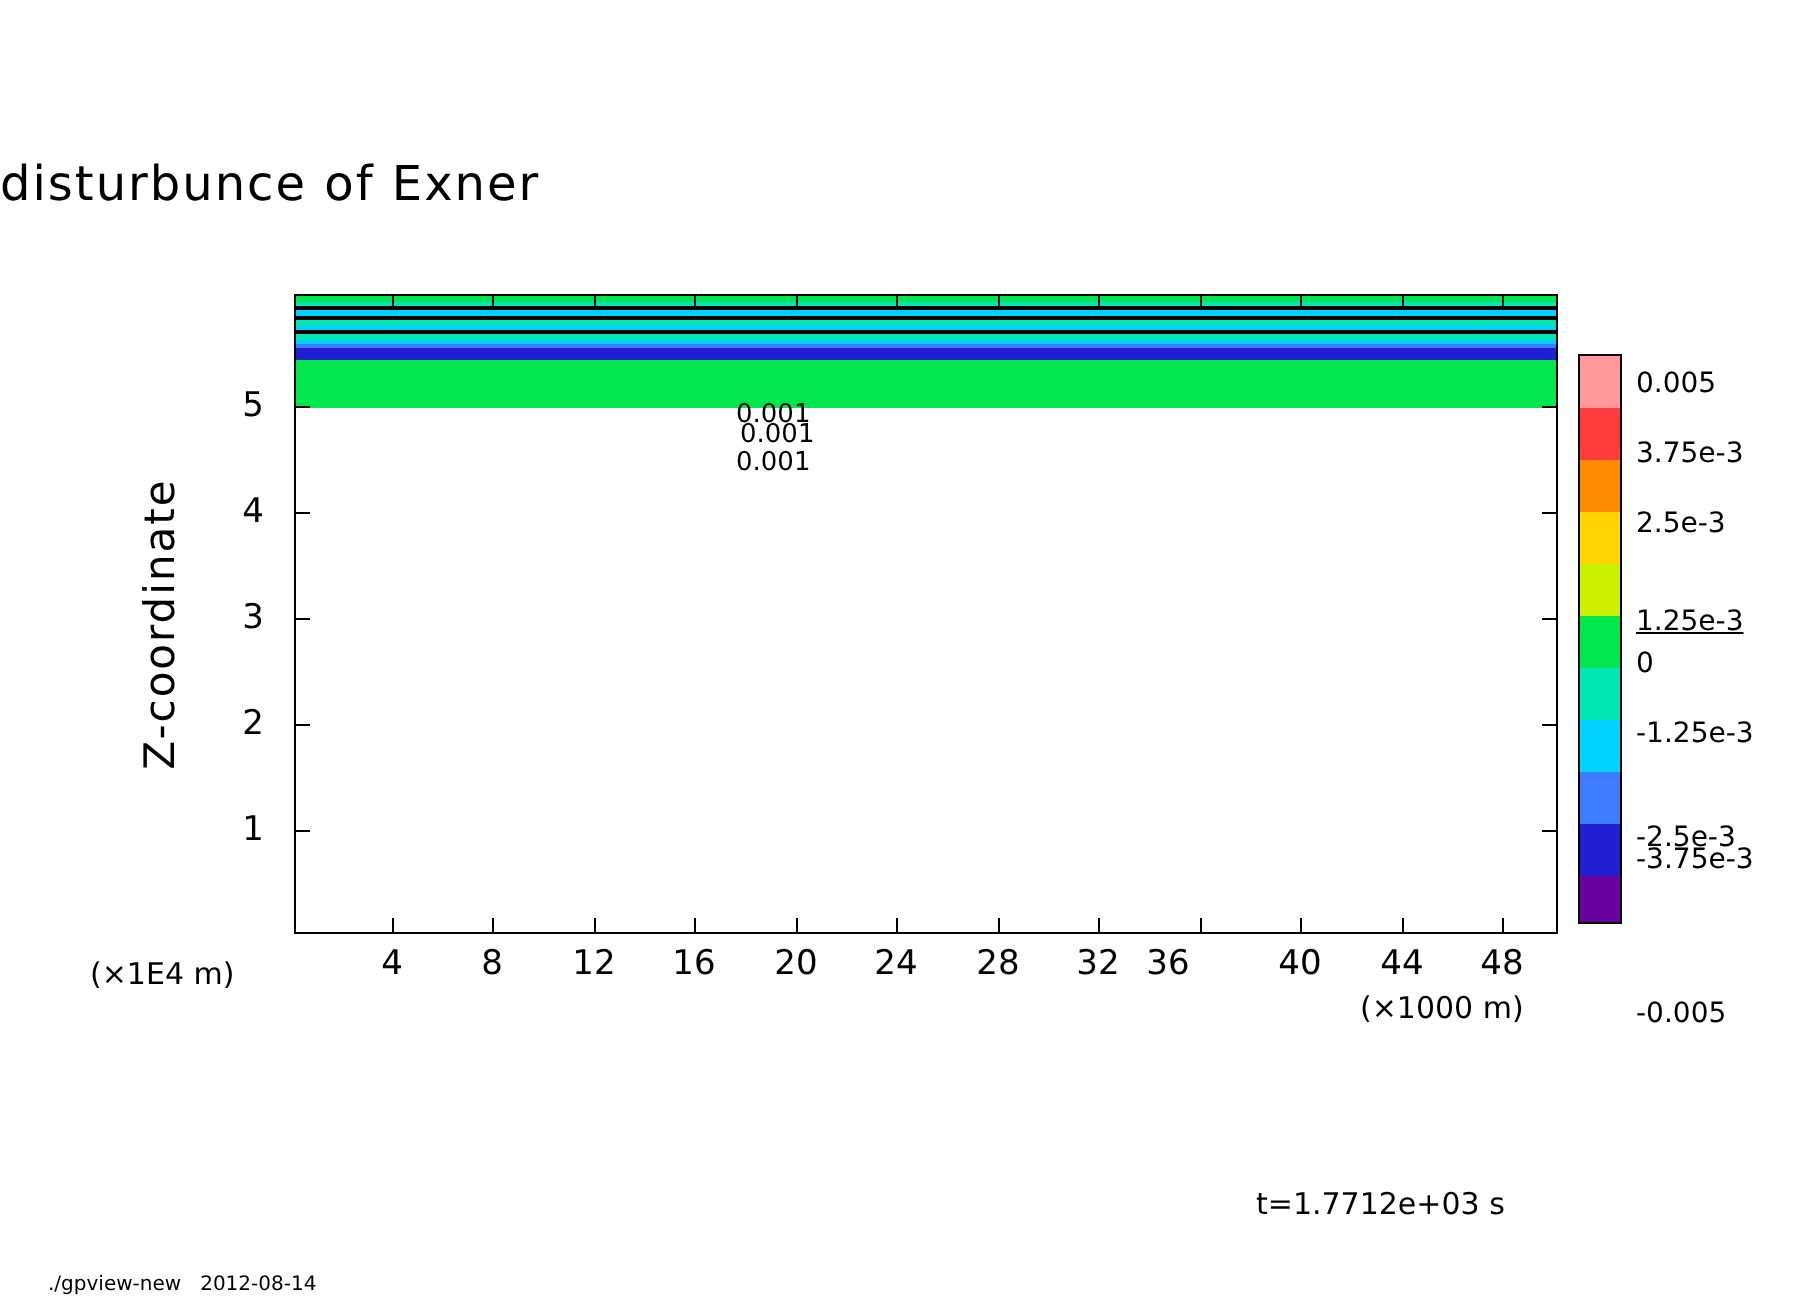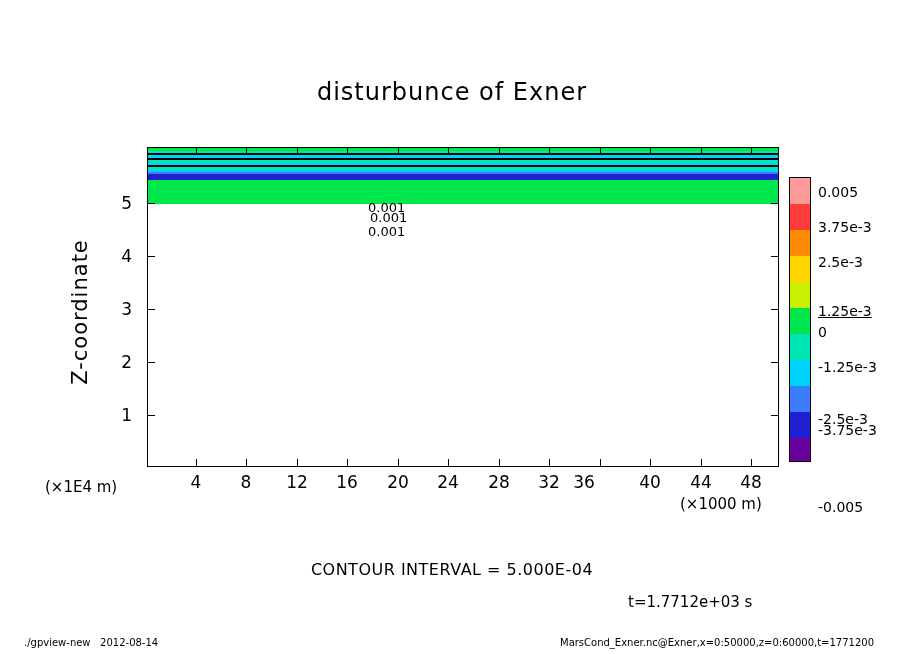--- a/index.html
+++ b/index.html
@@ -17,21 +17,21 @@
   }
   .txt {
     position: absolute;
     white-space: pre;
     color: #000000;
   }
   #title {
     left: 0;
     top: 78px;
     width: 904px;
-    text-align: center;
+    text-align: left;
     font-size: 24px;
     letter-spacing: 1px;
   }
   
   #plot-frame {
     position: absolute;
     left: 147px;
     top: 147px;
     width: 632px;
     height: 320px;
@@ -279,25 +279,23 @@
   <div class="ylabel-num" style="left:98px;top:405px;width:34px;">1</div>
   <div class="ylabel-num" style="left:98px;top:352px;width:34px;">2</div>
   <div class="ylabel-num" style="left:98px;top:299px;width:34px;">3</div>
   <div class="ylabel-num" style="left:98px;top:246px;width:34px;">4</div>
   <div class="ylabel-num" style="left:98px;top:193px;width:34px;">5</div>
 
   <div class="txt" id="y-axis-title">Z-coordinate</div>
   <div class="txt" id="x-unit">(×1E4 m)</div>
   <div class="txt" id="x-unit2">(×1000 m)</div>
 
-  <div class="txt" id="contour-interval">CONTOUR INTERVAL = 5.000E-04</div>
   <div class="txt" id="time-text">t=1.7712e+03 s</div>
 
   <div class="txt" id="footer-left">./gpview-new   2012-08-14</div>
-  <div class="txt" id="footer-right">MarsCond_Exner.nc@Exner,x=0:50000,z=0:60000,t=1771200</div>
 
   <div id="colorbar">
     <div class="cbcell" style="height:26px;background:#ff9a9a;"></div>
     <div class="cbcell" style="height:26px;background:#ff3b3b;"></div>
     <div class="cbcell" style="height:26px;background:#ff8c00;"></div>
     <div class="cbcell" style="height:26px;background:#ffd400;"></div>
     <div class="cbcell" style="height:26px;background:#caf000;"></div>
     <div class="cbcell" style="height:26px;background:#00e64d;"></div>
     <div class="cbcell" style="height:26px;background:#00e6b4;"></div>
     <div class="cbcell" style="height:26px;background:#00d2ff;"></div>

